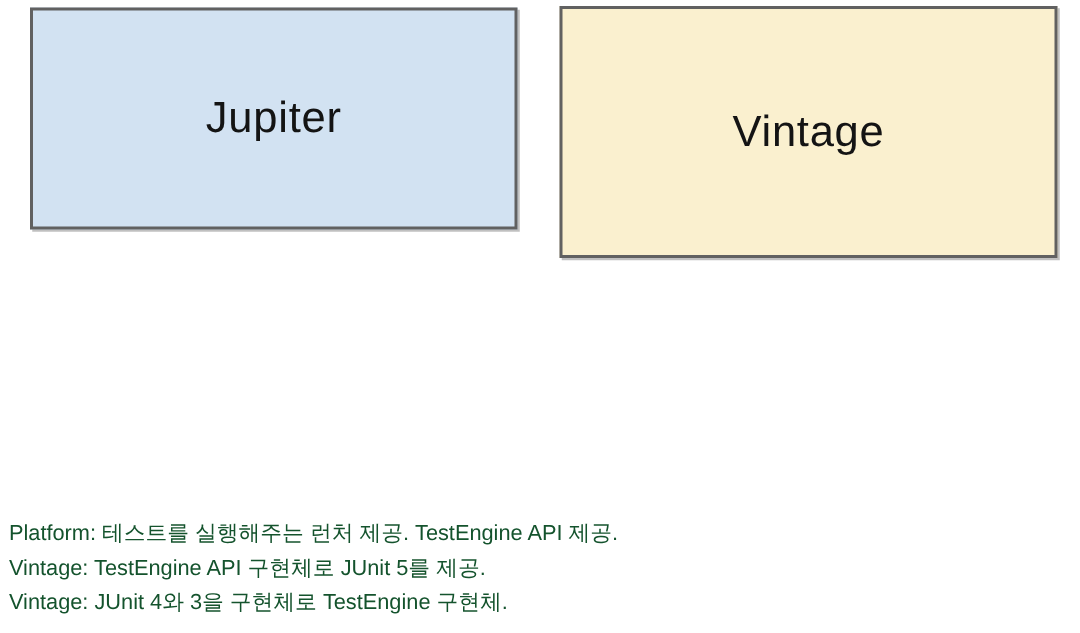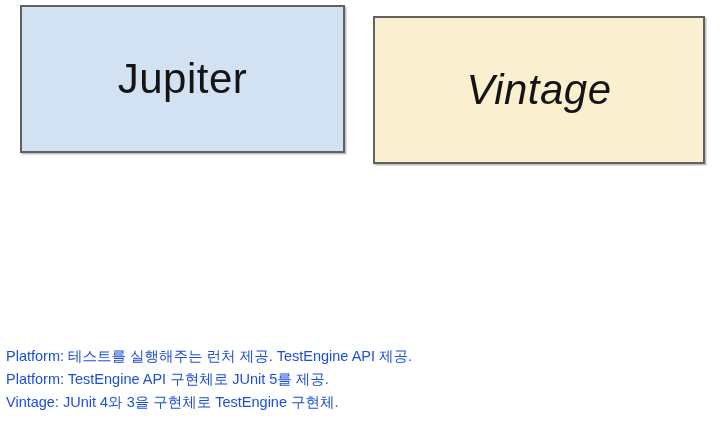--- a/index.html
+++ b/index.html
@@ -23,46 +23,45 @@
     display: flex;
     align-items: center;
     justify-content: center;
   }
   .box-jupiter {
     left: 20px; top: 5px;
     width: 325px; height: 148px;
     background: #d2e2f2;
   }
   .box-vintage {
-    left: 373px; top: 16px;
-    width: 332px; height: 148px;
+    left: 373px; top: 4px;
+    width: 332px; height: 168px;
     background: #faf0cf;
-    font-style: italic;
   }
   .box-platform {
     left: 19px; top: 178px;
     width: 681px; height: 147px;
     background: #d2e2f2;
   }
   .box-label {
-    font-size: 42px;
+    font-size: 29px;
     color: #141414;
     letter-spacing: 0.5px;
     white-space: nowrap;
   }
   .box-platform .box-label {
     font-size: 46px;
   }
   .notes {
     position: absolute;
     left: 6px;
     top: 345px;
     font-size: 14.5px;
     line-height: 23px;
-    color: #1d4ed8;
+    color: #14532d;
   }
   .note-line {
     white-space: nowrap;
   }
 </style>
 </head>
 <body>
 
 <div class="canvas">
 
@@ -70,17 +69,17 @@
     <span class="box-label">Jupiter</span>
   </div>
 
   <div class="box box-vintage">
     <span class="box-label">Vintage</span>
   </div>
 
 
   <div class="notes">
     <div class="note-line">Platform: 테스트를 실행해주는 런처 제공. TestEngine API 제공.</div>
-    <div class="note-line">Platform: TestEngine API 구현체로 JUnit 5를 제공.</div>
+    <div class="note-line">Vintage: TestEngine API 구현체로 JUnit 5를 제공.</div>
     <div class="note-line">Vintage: JUnit 4와 3을 구현체로 TestEngine 구현체.</div>
   </div>
 
 </div>
 
 </body></html>

